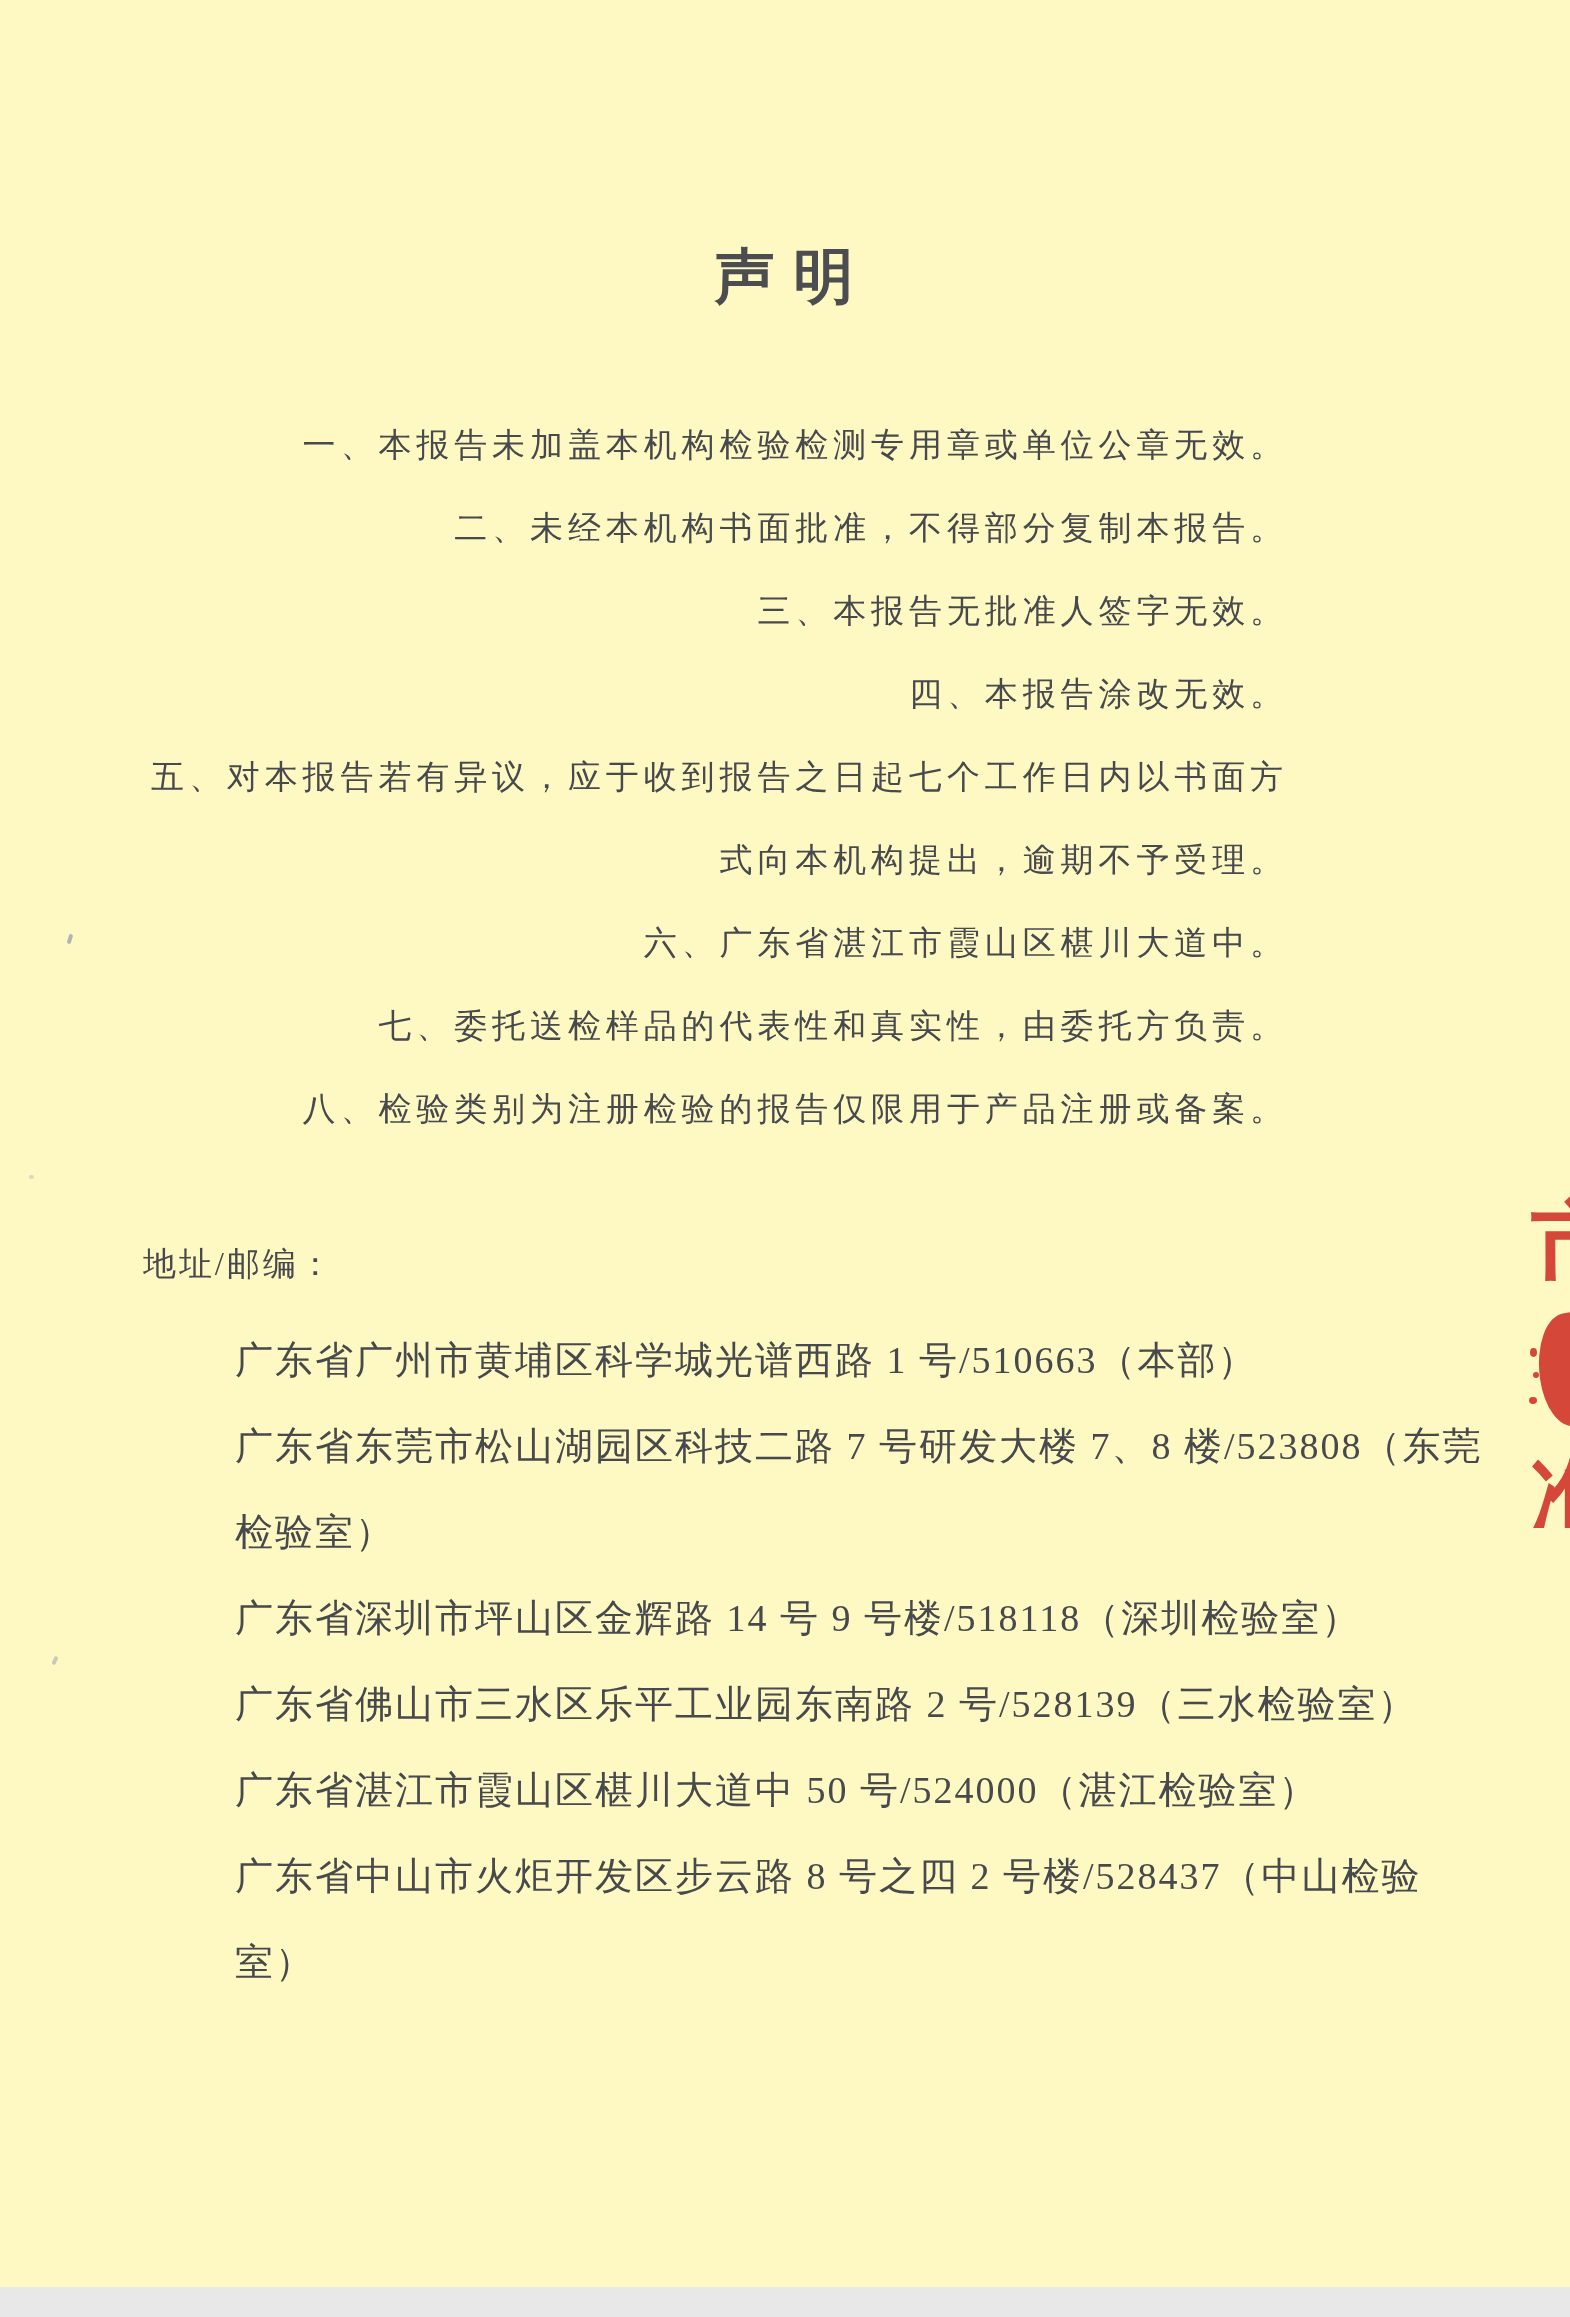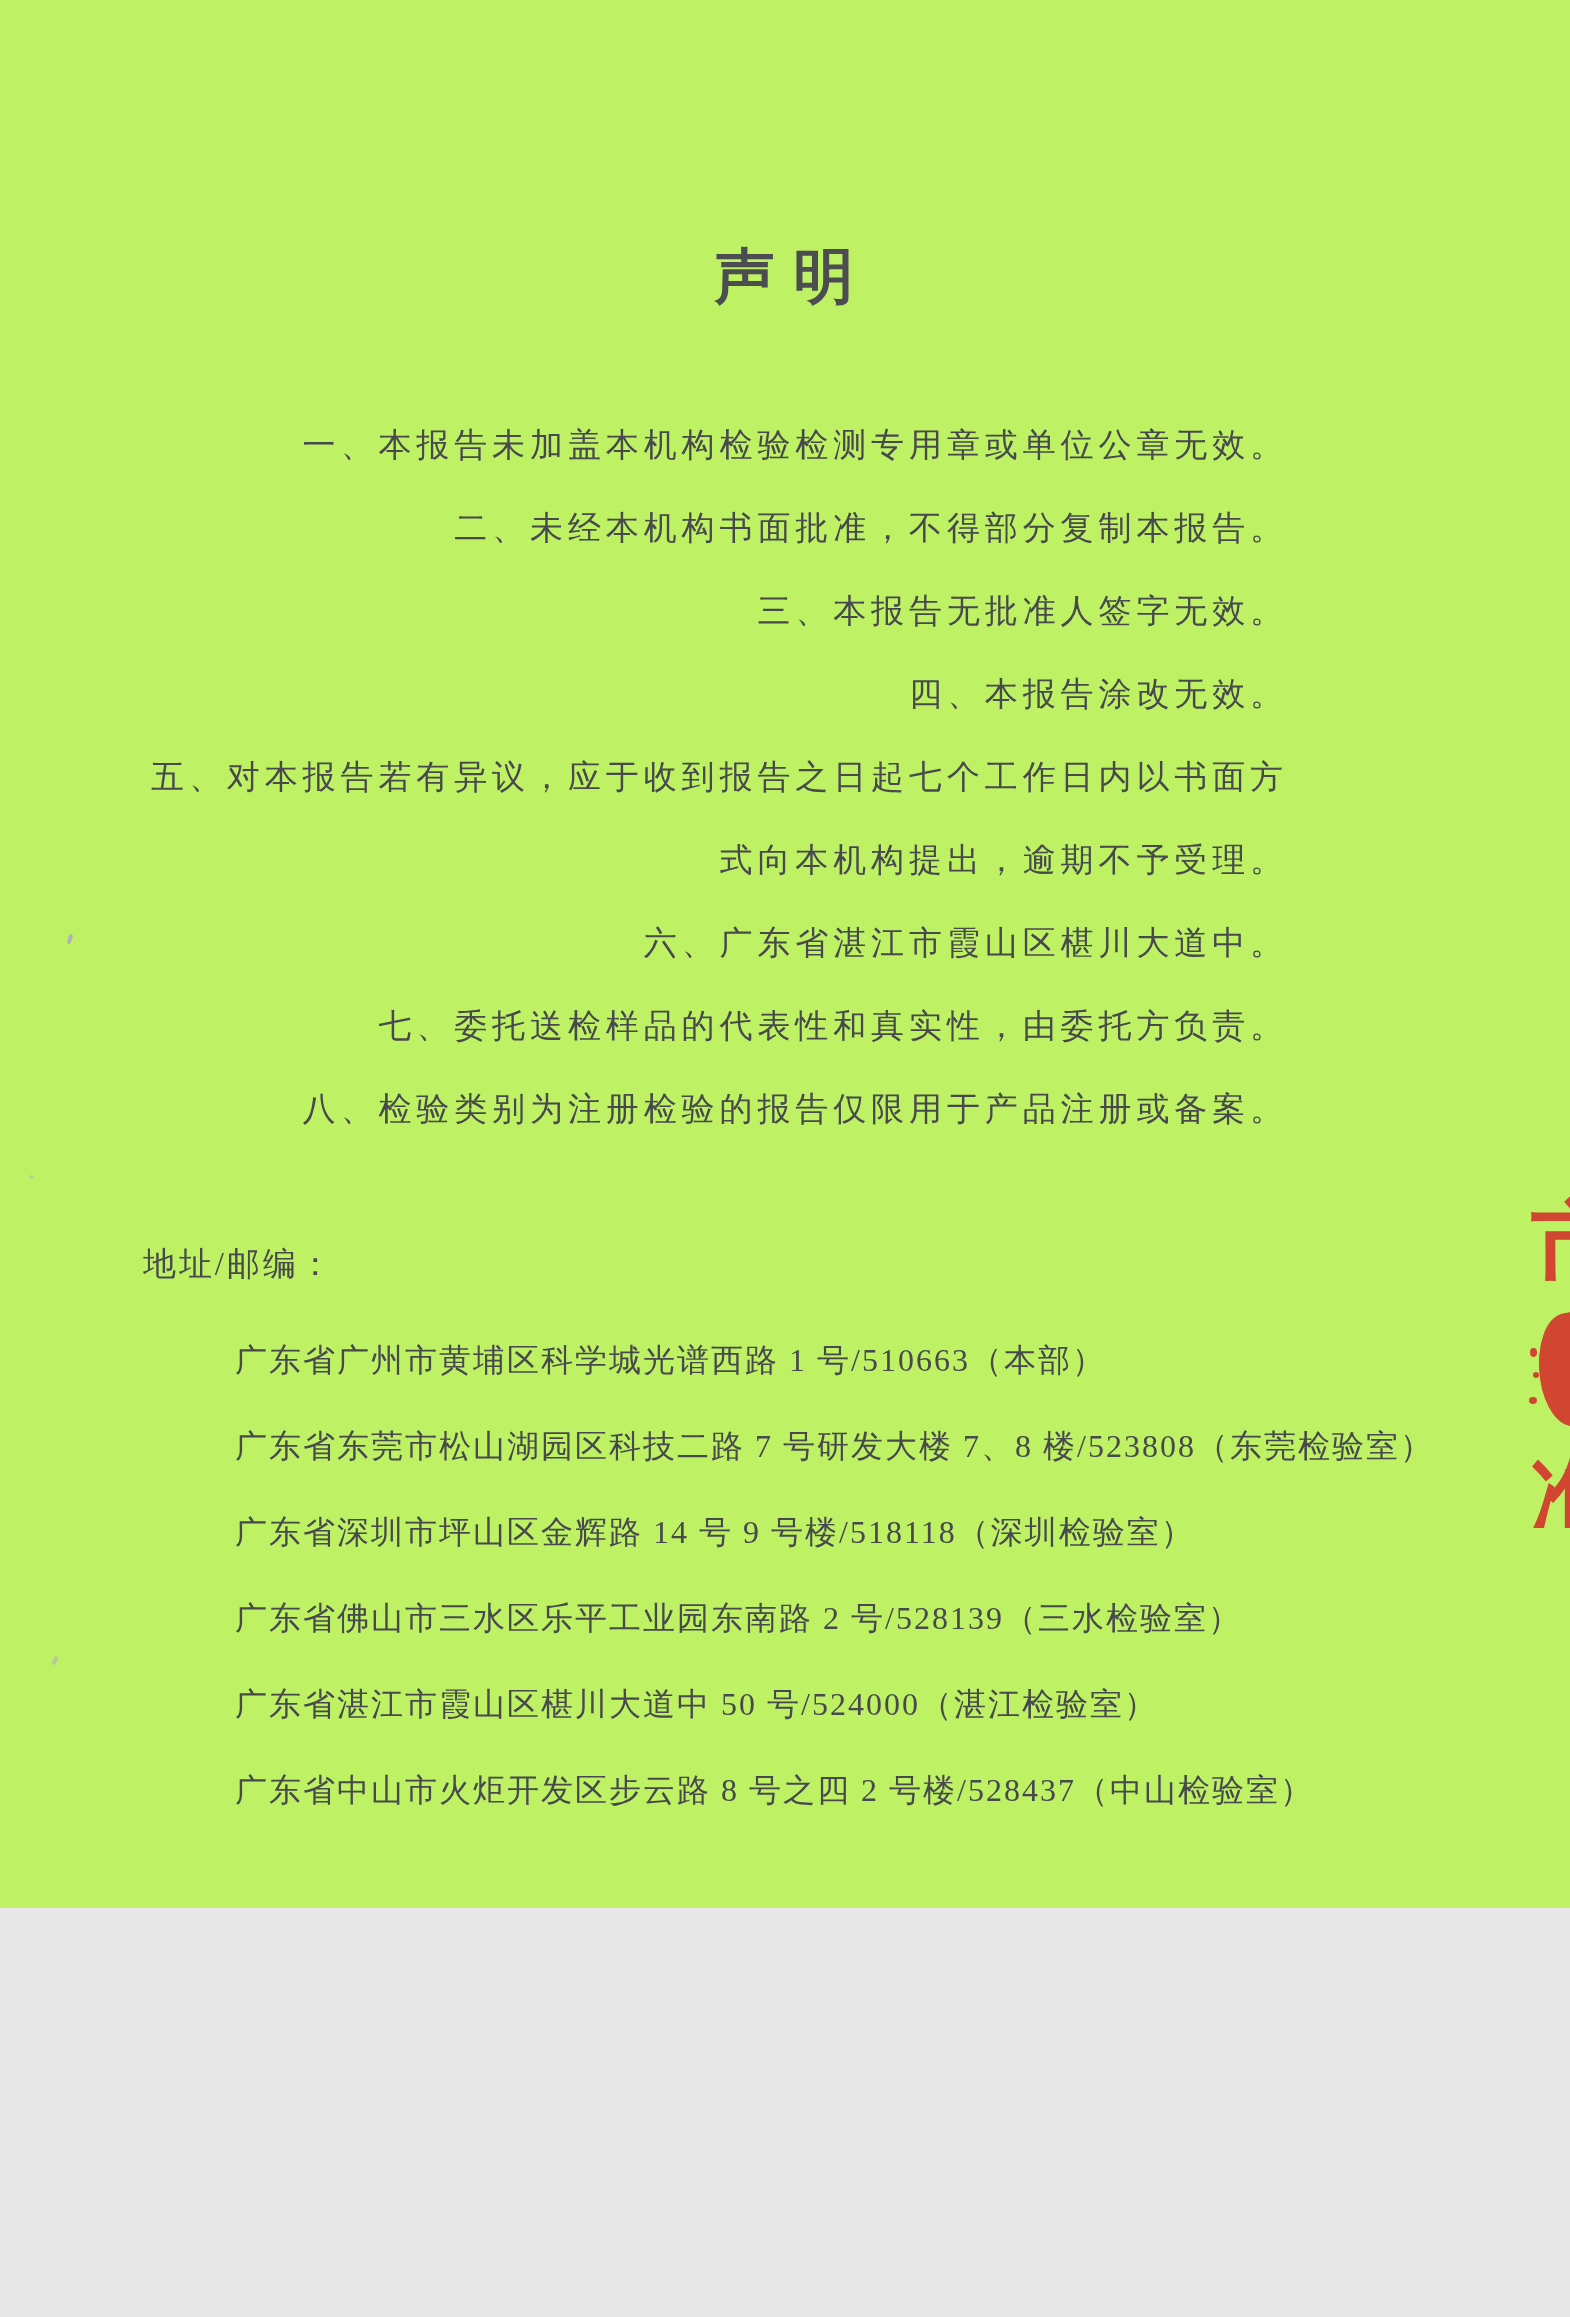--- a/index.html
+++ b/index.html
@@ -1,21 +1,21 @@
 <!DOCTYPE html>
 <html><head>
 <meta charset="utf-8">
 <style>
   html, body { margin: 0; padding: 0; background: #e8e8e8; }
   .page {
     position: relative;
     width: 1570px;
-    height: 1908px;
+    height: 2287px;
     margin: 0 auto;
-    background: #bef264;
+    background: #fef9c3;
     overflow: hidden;
     font-family: "Liberation Serif", "DejaVu Serif", serif;
     color: #47494d;
   }
   .title {
     margin: 0;
     padding-top: 236px;
     text-align: center;
     font-size: 60px;
     line-height: 82px;
@@ -37,21 +37,21 @@
     margin: 8px;
     padding-left: 37px;
     font-size: 33px;
     line-height: 43px;
     letter-spacing: 2.9px;
   }
   .addr-list { margin-top: 31px; }
   .addr-list p {
     margin: 0;
     padding-left: 137px;
-    font-size: 32px;
+    font-size: 38px;
     line-height: 86px;
     letter-spacing: 2px;
   }
   .contact-section { margin: 74px 0 0 98px; width: 1385px; }
   .contact-section p {
     margin: 0;
     padding-left: 54px;
     font-size: 33px;
     line-height: 88px;
     letter-spacing: 2px;

